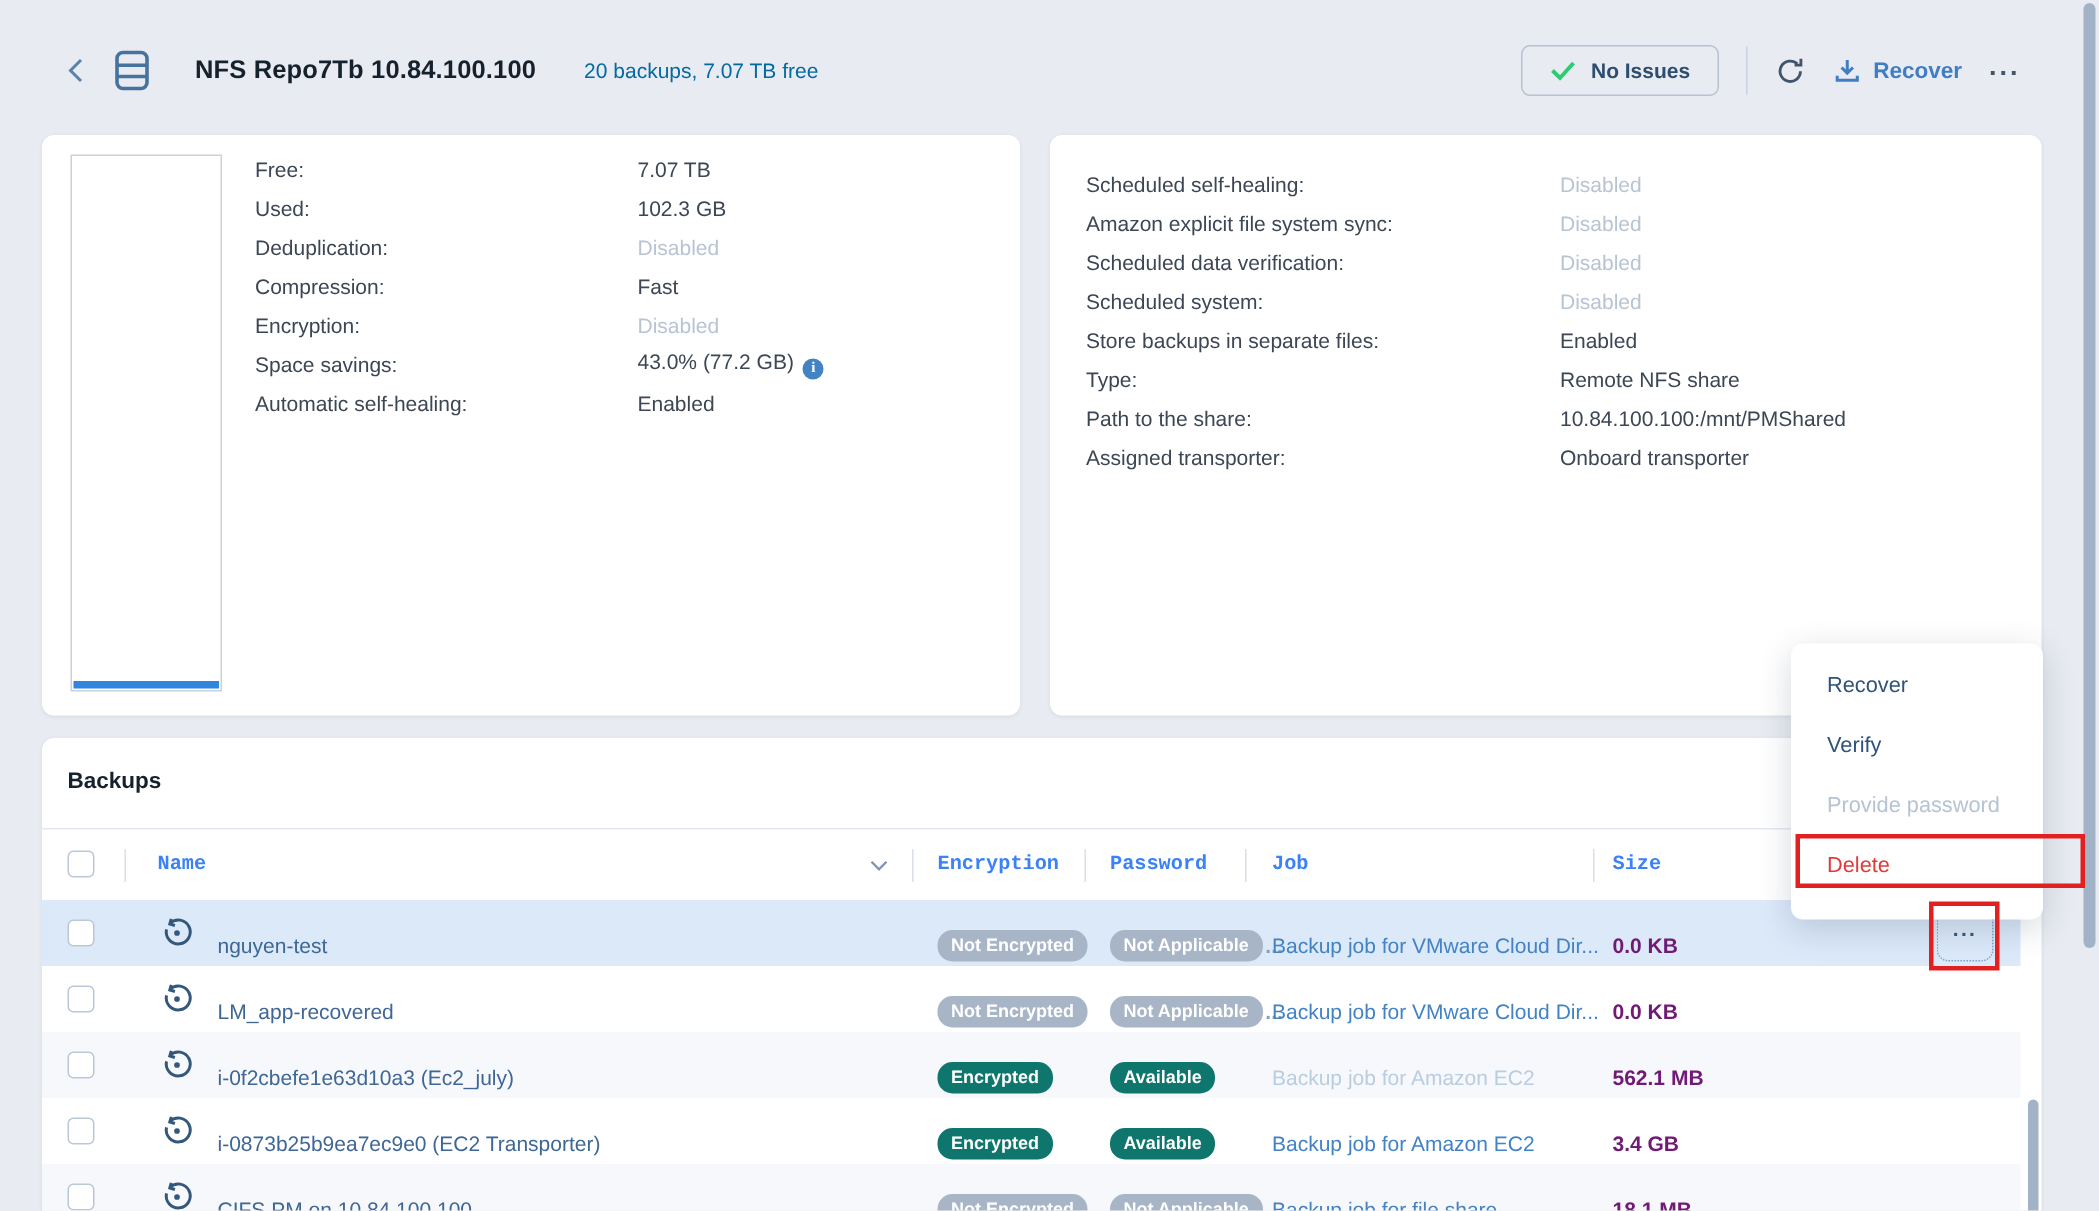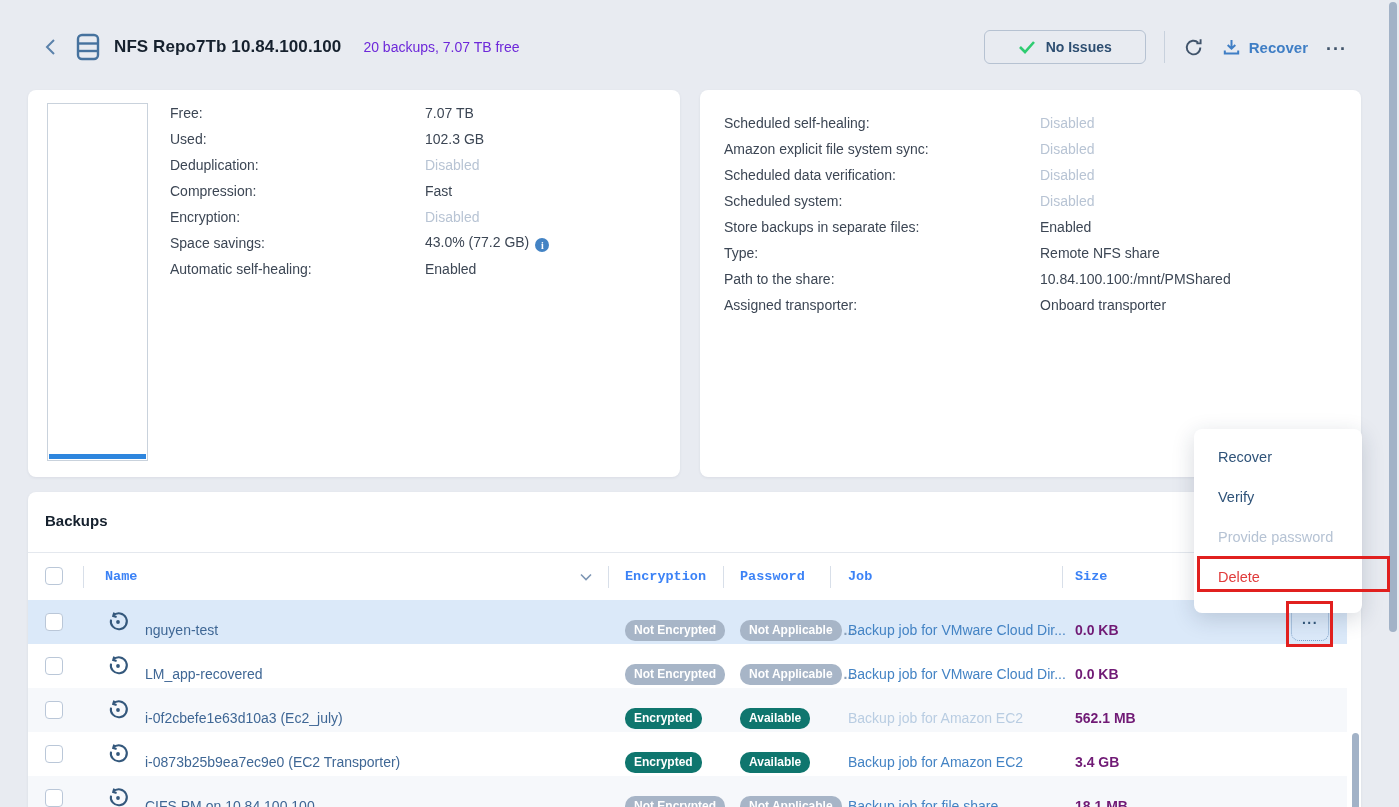--- a/index.html
+++ b/index.html
@@ -9,25 +9,25 @@
     background:#e8ebf1;
     color:#3c4654;
     position:relative;
     font-size:14px;
   }
   .card { position:absolute; background:#fff; border-radius:8px; box-shadow:0 1px 3px rgba(30,45,70,.07); }
 
   
   .page-header { position:absolute; left:40px; top:28px; height:38px; display:flex; align-items:center; gap:14px; }
   .back-btn { width:22px; height:22px; display:flex; align-items:center; justify-content:center; cursor:pointer; }
-  .repo-title { font-size:17px; font-weight:bold; color:#16212e; letter-spacing:.1px; }
-  .repo-subtitle { font-size:14px; color:#6d28d9; margin-left:8px; }
+  .repo-title { font-size:17px; font-weight:bold; color:#16212e; letter-spacing:.1px;margin-left:16px; }
+  .repo-subtitle { font-size:14px; color:#0369a1; margin-left:18px; }
   .header-actions { position:absolute; right:52px; top:29px; height:36px; display:flex; align-items:center; gap:18px; }
   .no-issues-btn { display:flex; align-items:center; gap:10px; border:1px solid #b6c2d2; border-radius:6px;
-     height:34px; padding:0 33px; color:#2d4e71; font-weight:bold; font-size:14px; cursor:pointer; background:transparent; }
+     height:34px; padding:0 18px; color:#2d4e71; font-weight:bold; font-size:14px; cursor:pointer; background:transparent; }
   .v-divider { width:1px; height:32px; background:#c8d1dd; }
   .icon-btn { display:flex; align-items:center; justify-content:center; cursor:pointer; }
   .recover-btn { display:flex; align-items:center; gap:8px; color:#3f7ec5; font-weight:bold; font-size:15px; cursor:pointer; }
   .header-ellipsis { color:#41546b; font-size:18px; font-weight:bold; letter-spacing:2px; cursor:pointer; padding-bottom:6px; }
 
   
   .card-left  { left:28px;  top:90px; width:652px; height:387px; }
   .card-right { left:700px; top:90px; width:661px; height:387px; }
   .gauge { position:absolute; left:19px; top:13px; width:101px; height:358px; border:1px solid #c9d2dc; background:#fff; }
   .gauge-fill { position:absolute; left:1px; right:1px; bottom:1px; height:5px; background:#2e86de; }

